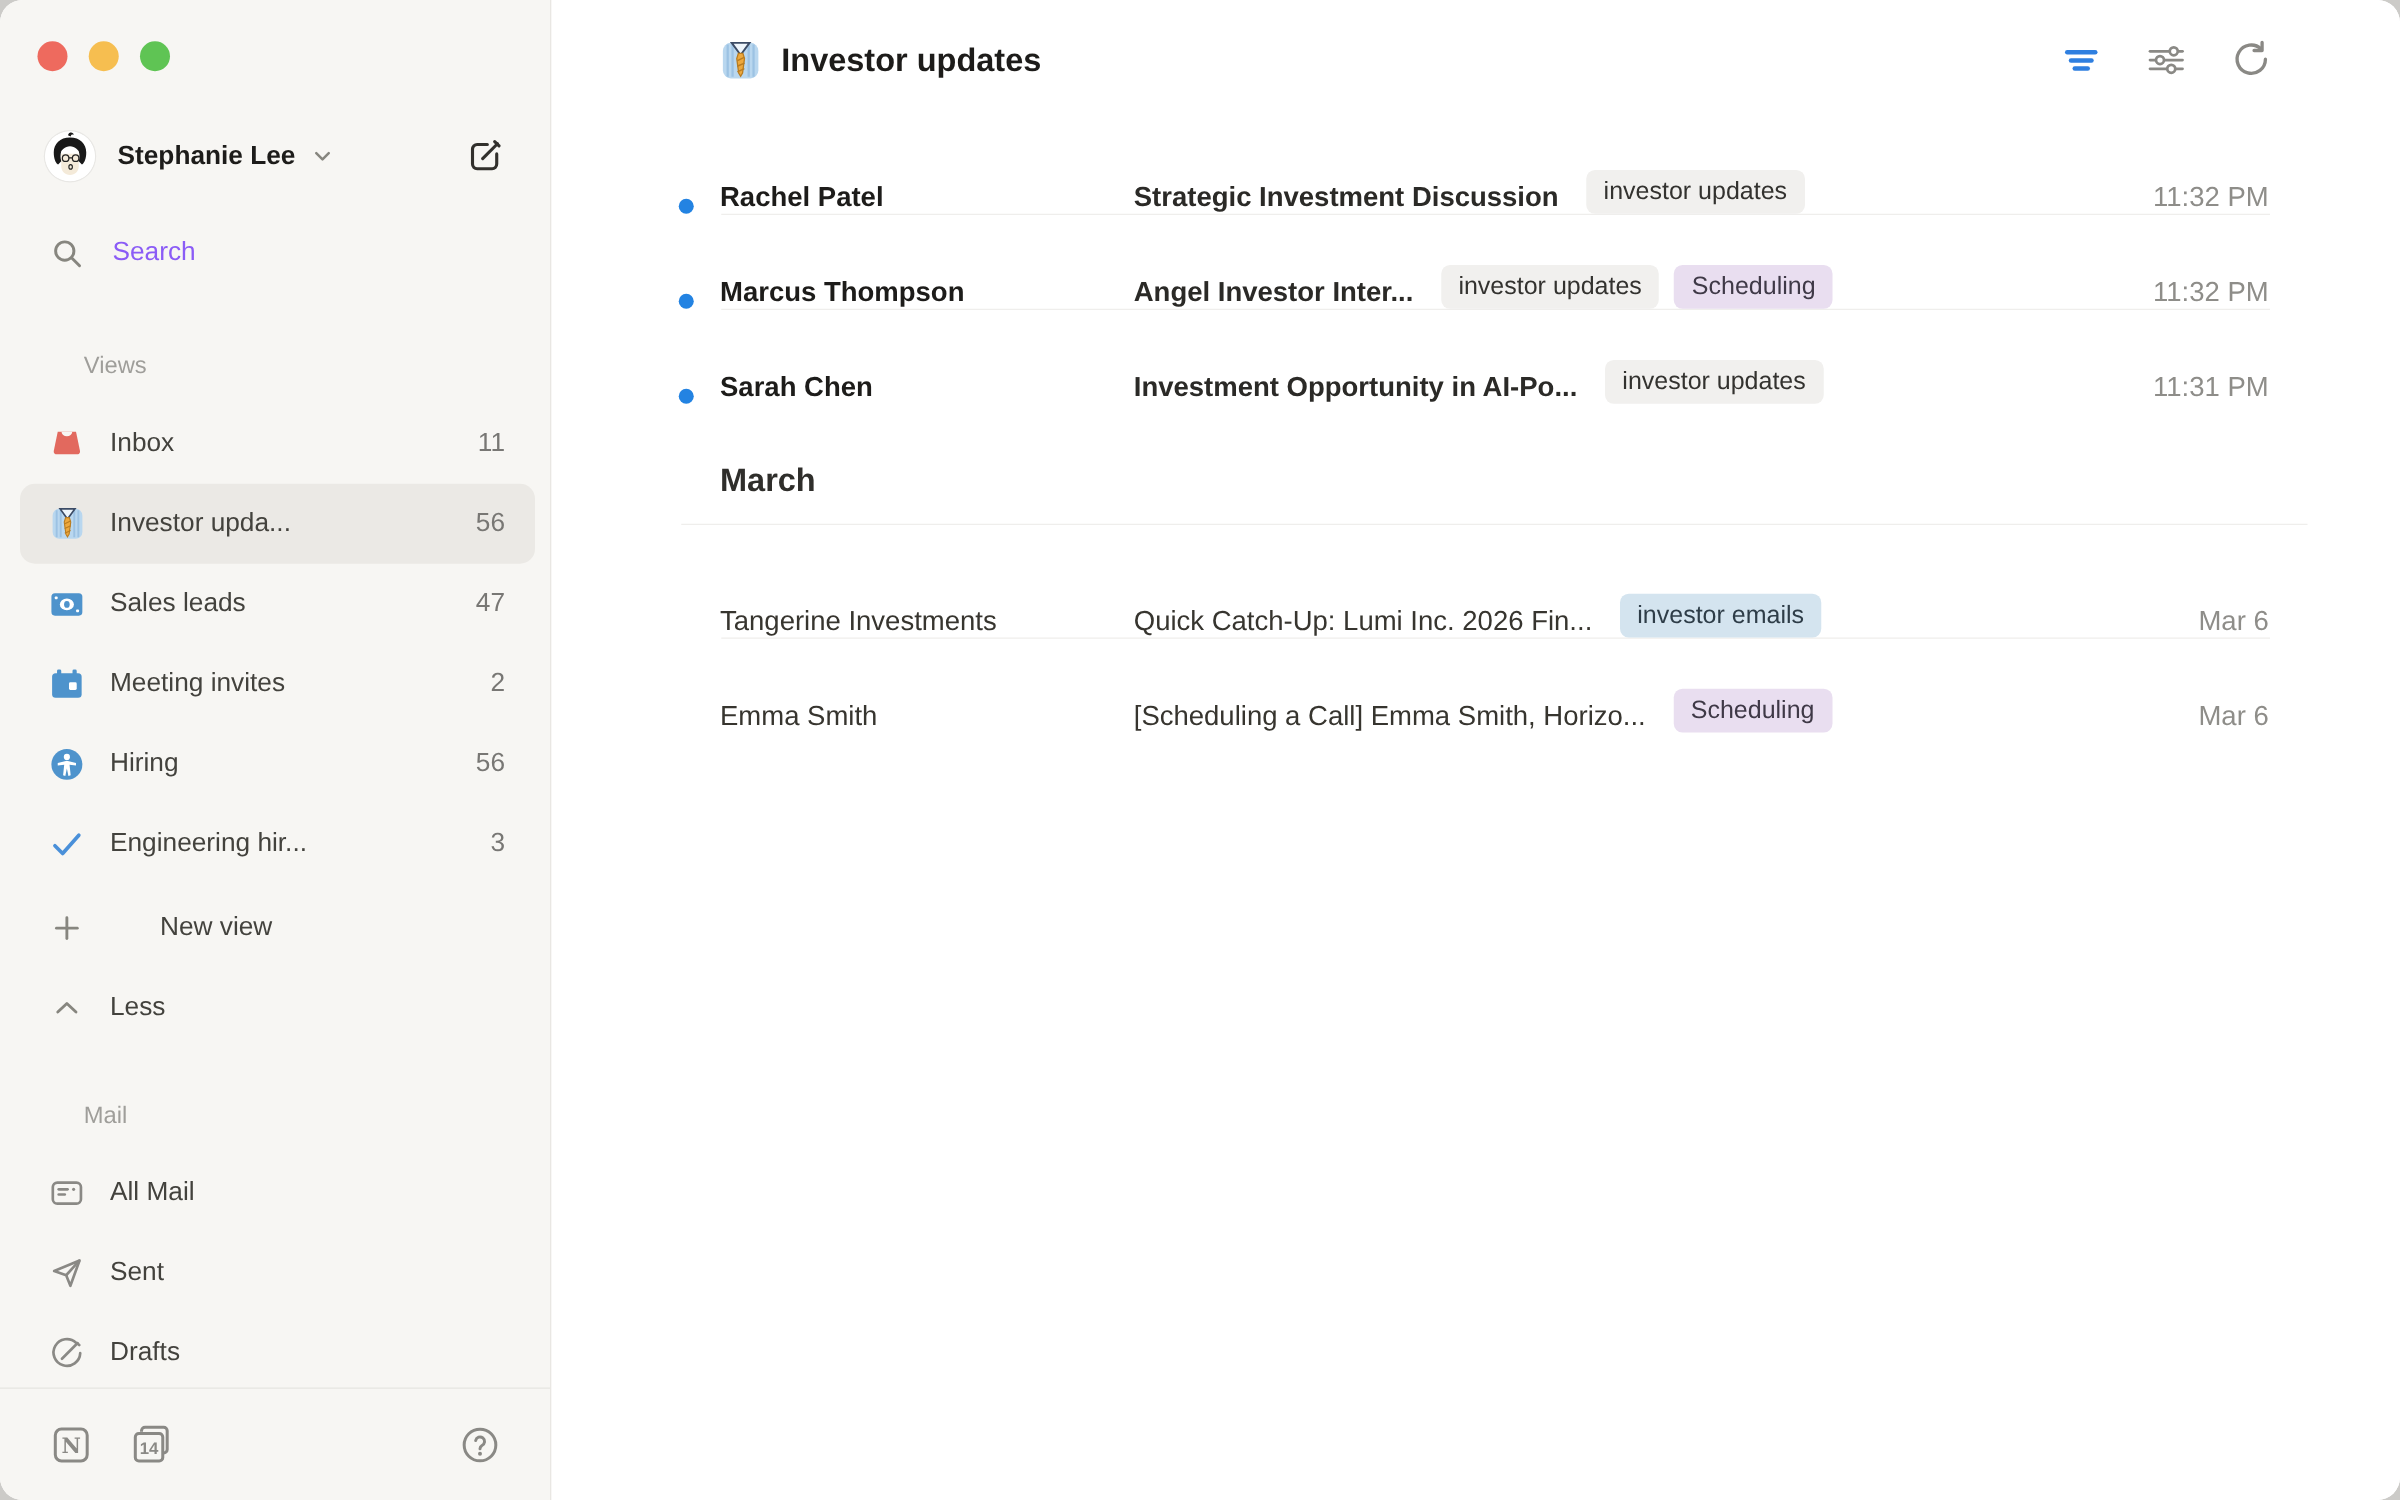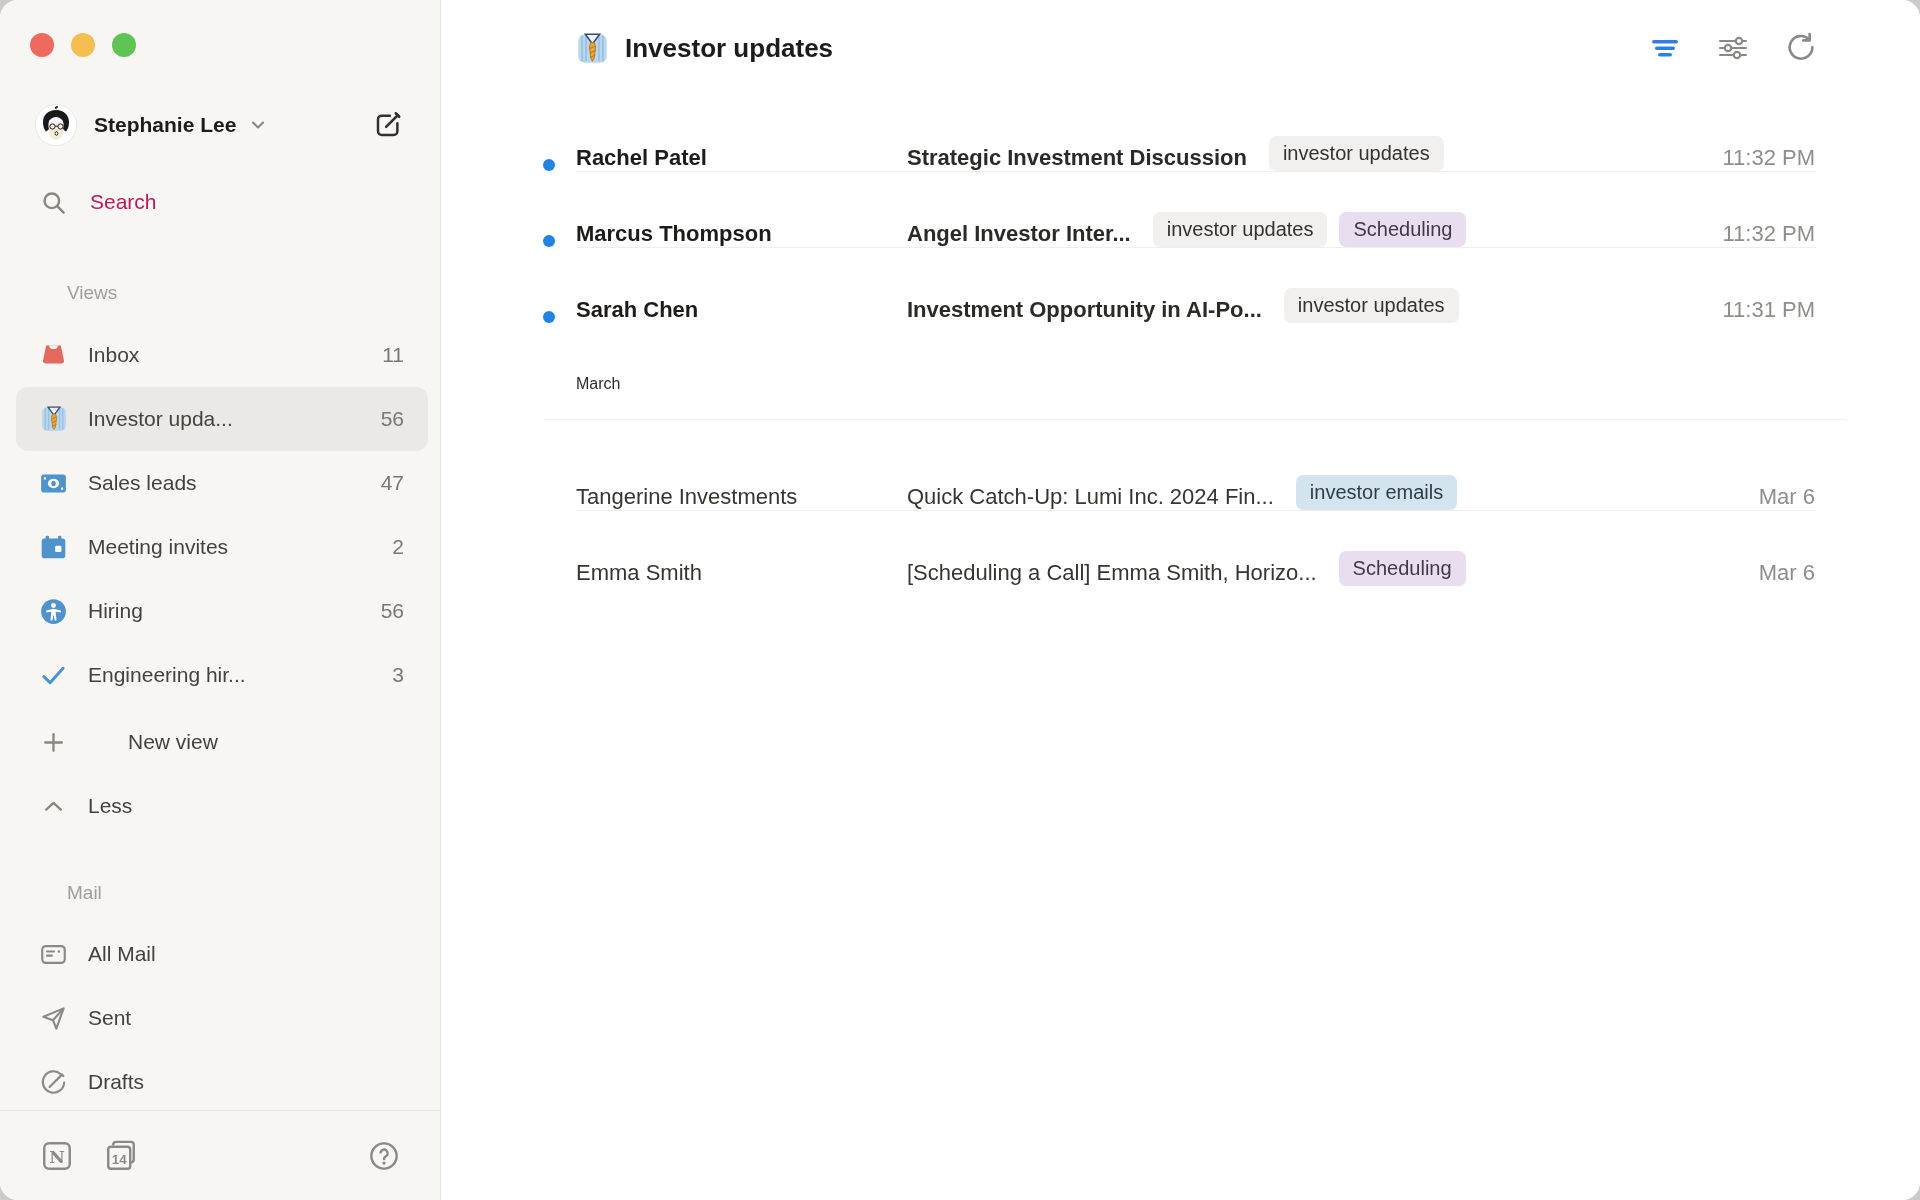--- a/index.html
+++ b/index.html
@@ -17,21 +17,21 @@
   .light.red{background:#ee6a5e;}
   .light.yellow{background:#f6be50;}
   .light.green{background:#5fc454;}
 
   .profile{position:absolute;top:105px;left:36px;right:36px;height:40px;display:flex;align-items:center;}
   .avatar{width:40px;height:40px;border-radius:50%;background:#fff;box-shadow:0 0 0 1px rgba(0,0,0,.06);flex:none;overflow:hidden;}
   .profile .name{margin-left:18px;font-size:21px;font-weight:600;color:#1d1c1a;white-space:nowrap;}
   .profile .chev{margin-left:13px;color:#87867f;display:flex;}
   .compose{margin-left:auto;border:none;background:none;padding:0;width:32px;height:32px;color:#32302c;cursor:pointer;display:flex;align-items:center;justify-content:center;}
 
-  .search{position:absolute;top:182px;left:40px;right:40px;height:40px;display:flex;align-items:center;gap:23px;color:#be185d;font-size:21px;cursor:pointer;}
+  .search{position:absolute;top:182px;left:40px;right:40px;height:40px;display:flex;align-items:center;gap:23px;color:#8b5cf6;font-size:21px;cursor:pointer;}
 
   .sec-label{position:absolute;left:67px;font-size:19px;font-weight:500;color:#9f9e9a;}
   .views-label{top:282px;}
   .mail-label{top:882px;}
 
   .items{position:absolute;left:16px;right:12px;}
   .view-items{top:323px;}
   .mail-items{top:922px;}
   .item{height:64px;display:flex;align-items:center;padding:0 24px;border-radius:12px;font-size:21px;color:#43423d;cursor:pointer;}
   .item.selected{background:#ebe9e5;}
@@ -64,21 +64,21 @@
   .subject{white-space:nowrap;overflow:hidden;color:#2b2a27;flex:none;}
   .mail-row.unread .subject{font-weight:600;}
   .mail-row.read .subject{font-weight:400;color:#37352f;}
   .pills{display:flex;gap:12px;margin-left:22px;flex:none;}
   .pill{height:35px;display:flex;align-items:center;padding:0 14px;border-radius:7px;font-size:20px;font-weight:500;white-space:nowrap;}
   .pill.gray{background:#f1f0ee;color:#33322f;}
   .pill.purple{background:#e9def0;color:#3f3947;}
   .pill.blue{background:#d4e4ef;color:#2e3d48;}
   .time{margin-left:auto;padding-left:24px;color:#8e8d89;font-size:22px;flex:none;}
   .row-divider{height:1px;background:#efeeec;margin:0 104px 0 136px;}
-  .section-head{margin-top:36px;height:50px;display:flex;align-items:center;padding-left:135px;font-size:16px;font-weight:400;color:#2f2e2b;text-align:right;}
+  .section-head{margin-top:36px;height:50px;display:flex;align-items:center;padding-left:135px;font-size:26px;font-weight:700;color:#2f2e2b;text-align:right;}
   .full-divider{height:1px;background:#efeeec;margin:10px 74px 0 104px;}
   .march-first{margin-top:15px;}
   svg{display:block;}
 </style>
 </head>
 <body>
 
 <div class="window">
 
   <aside class="sidebar">
@@ -378,21 +378,21 @@
         </span>
         <span class="time">11:31 PM</span>
       </div>
 
       <div class="section-head">March</div>
       <div class="full-divider"></div>
 
       <div class="mail-row read march-first">
         <span class="dot hide"></span>
         <span class="sender">Tangerine Investments</span>
-        <span class="subject">Quick Catch-Up: Lumi Inc. 2024 Fin...</span>
+        <span class="subject">Quick Catch-Up: Lumi Inc. 2026 Fin...</span>
         <span class="pills">
           <span class="pill blue">investor emails</span>
         </span>
         <span class="time">Mar 6</span>
       </div>
       <div class="row-divider"></div>
 
       <div class="mail-row read">
         <span class="dot hide"></span>
         <span class="sender">Emma Smith</span>

